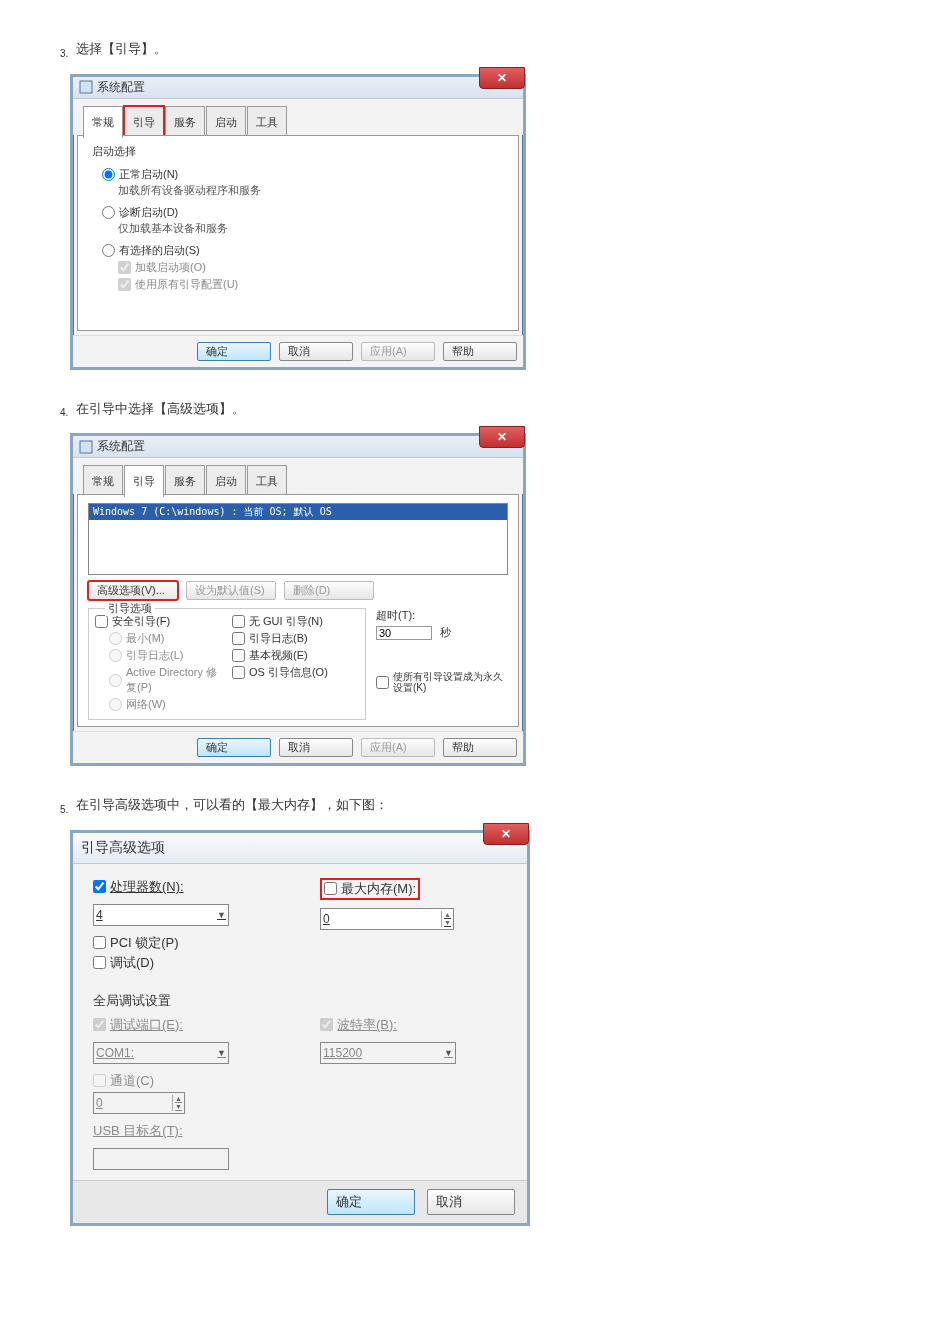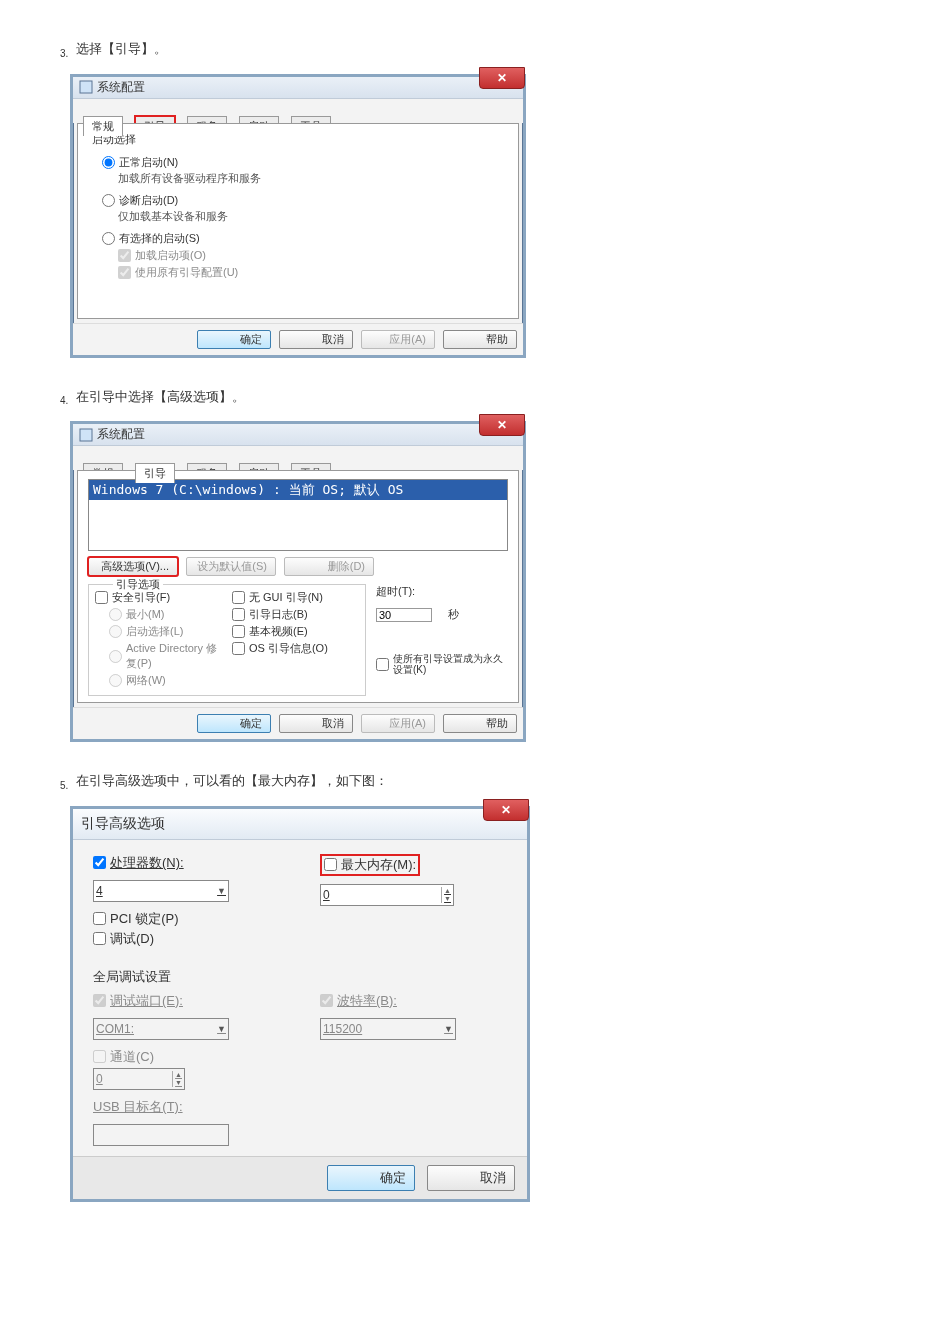--- a/index.html
+++ b/index.html
@@ -72,27 +72,27 @@
   }
 
   
   .tabs {
     display: flex;
     padding: 4px 4px 0 10px;
     background: #f3f3f3;
     font-size: 11px;
   }
   .tab {
-    padding: 2px 8px;
+    padding: 8px 8px;
     border: 1px solid #999;
     border-bottom: none;
     background: #ececec;
-    margin-right: 12px;
+    margin-right: 1px;
     position: relative;
-    top: 13px;
+    top: 3px;
   }
   .tab.active {
     background: #fff;
     z-index: 2;
   }
   .tab.highlight {
     outline: 2px solid #e02020;
     outline-offset: -1px;
   }
   .tab-body {
@@ -143,42 +143,42 @@
     border-top: 1px solid #ddd;
     background: #f3f3f3;
     font-size: 11px;
   }
   .btn {
     min-width: 56px;
     padding: 1px 8px;
     border: 1px solid #888;
     background: linear-gradient(#fdfdfd, #e6e6e6);
     border-radius: 2px;
-    text-align: right;
+    text-align: left;
     font-size: 11px;
   }
   .btn.primary {
     border: 1px solid #3c7fb1;
     background: linear-gradient(#eaf6fd, #bee6fd);
   }
   .btn.disabled {
     color: #999;
     border-color: #bbb;
   }
   .btn.red-border {
     outline: 2px solid #e02020;
     outline-offset: -1px;
   }
 
   
   .os-list {
     border: 1px solid #888;
     height: 70px;
     background: #fff;
-    font-size: 13px;
+    font-size: 10px;
     margin-bottom: 6px;
   }
   .os-row {
     background: #2b5fab;
     color: #fff;
     padding: 1px 4px;
     font-family: "SimSun", monospace;
   }
   .under-list-row {
     display: flex;
@@ -190,21 +190,21 @@
   }
   .boot-group {
     border: 1px solid #ccc;
     padding: 4px 6px 6px 6px;
     position: relative;
     margin-top: 4px;
   }
   .boot-group-title {
     position: absolute;
     top: -8px;
-    left: 24px;
+    left: 16px;
     background: #fff;
     padding: 0 3px;
     font-size: 11px;
   }
   .boot-cols {
     display: flex;
     gap: 10px;
   }
   .boot-col {
     flex: 1;
@@ -431,21 +431,21 @@
               <div class="check-row" style="padding-left:0">
                 <input type="checkbox" style="">
                 <span>安全引导(F)</span>
               </div>
               <div class="radio-row disabled" style="padding-left:14px">
                 <input type="radio" disabled="" style="">
                 <span>最小(M)</span>
               </div>
               <div class="radio-row disabled" style="padding-left:14px">
                 <input type="radio" disabled="" style="">
-                <span>启动选择(L)</span>
+                <span>引导日志(L)</span>
               </div>
               <div class="radio-row disabled" style="padding-left:14px">
                 <input type="radio" disabled="" style="">
                 <span>Active Directory 修复(P)</span>
               </div>
               <div class="radio-row disabled" style="padding-left:14px">
                 <input type="radio" disabled="" style="">
                 <span>网络(W)</span>
               </div>
             </div>
@@ -464,21 +464,21 @@
               </div>
               <div class="check-row" style="padding-left:0">
                 <input type="checkbox" style="">
                 <span>OS 引导信息(O)</span>
               </div>
             </div>
           </div>
         </div>
         <div style="flex:1">
           <div style="margin-top:4px">超时(T):</div>
-          <div style="display:flex;align-items:center;gap:16px;margin-top:8px">
+          <div style="display:flex;align-items:center;gap:8px;margin-top:2px">
             <input class="input-small" value="30" style="">
             <span>秒</span>
           </div>
           <div style="height:30px"></div>
           <div class="check-row" style="padding-left:0">
             <input type="checkbox" style="">
             <span style="font-size:10px;line-height:11px">使所有引导设置成为永久设置(K)</span>
           </div>
         </div>
       </div>

